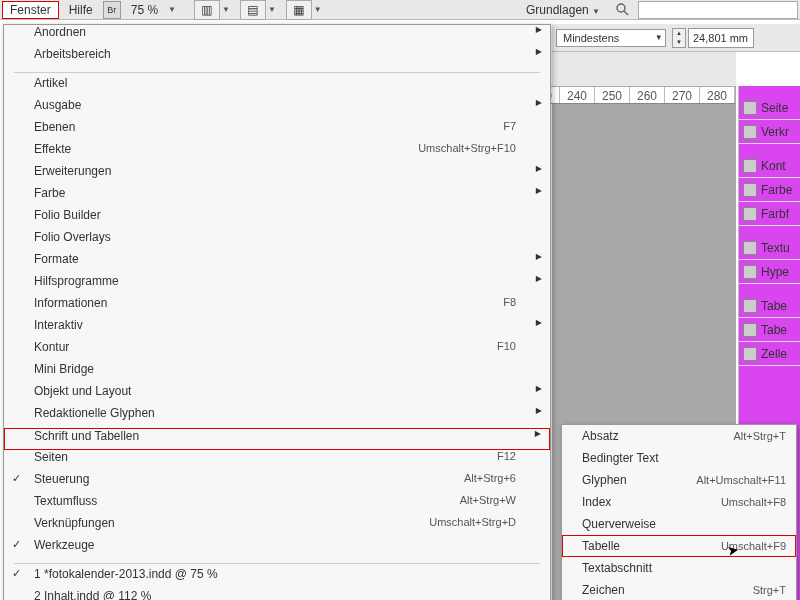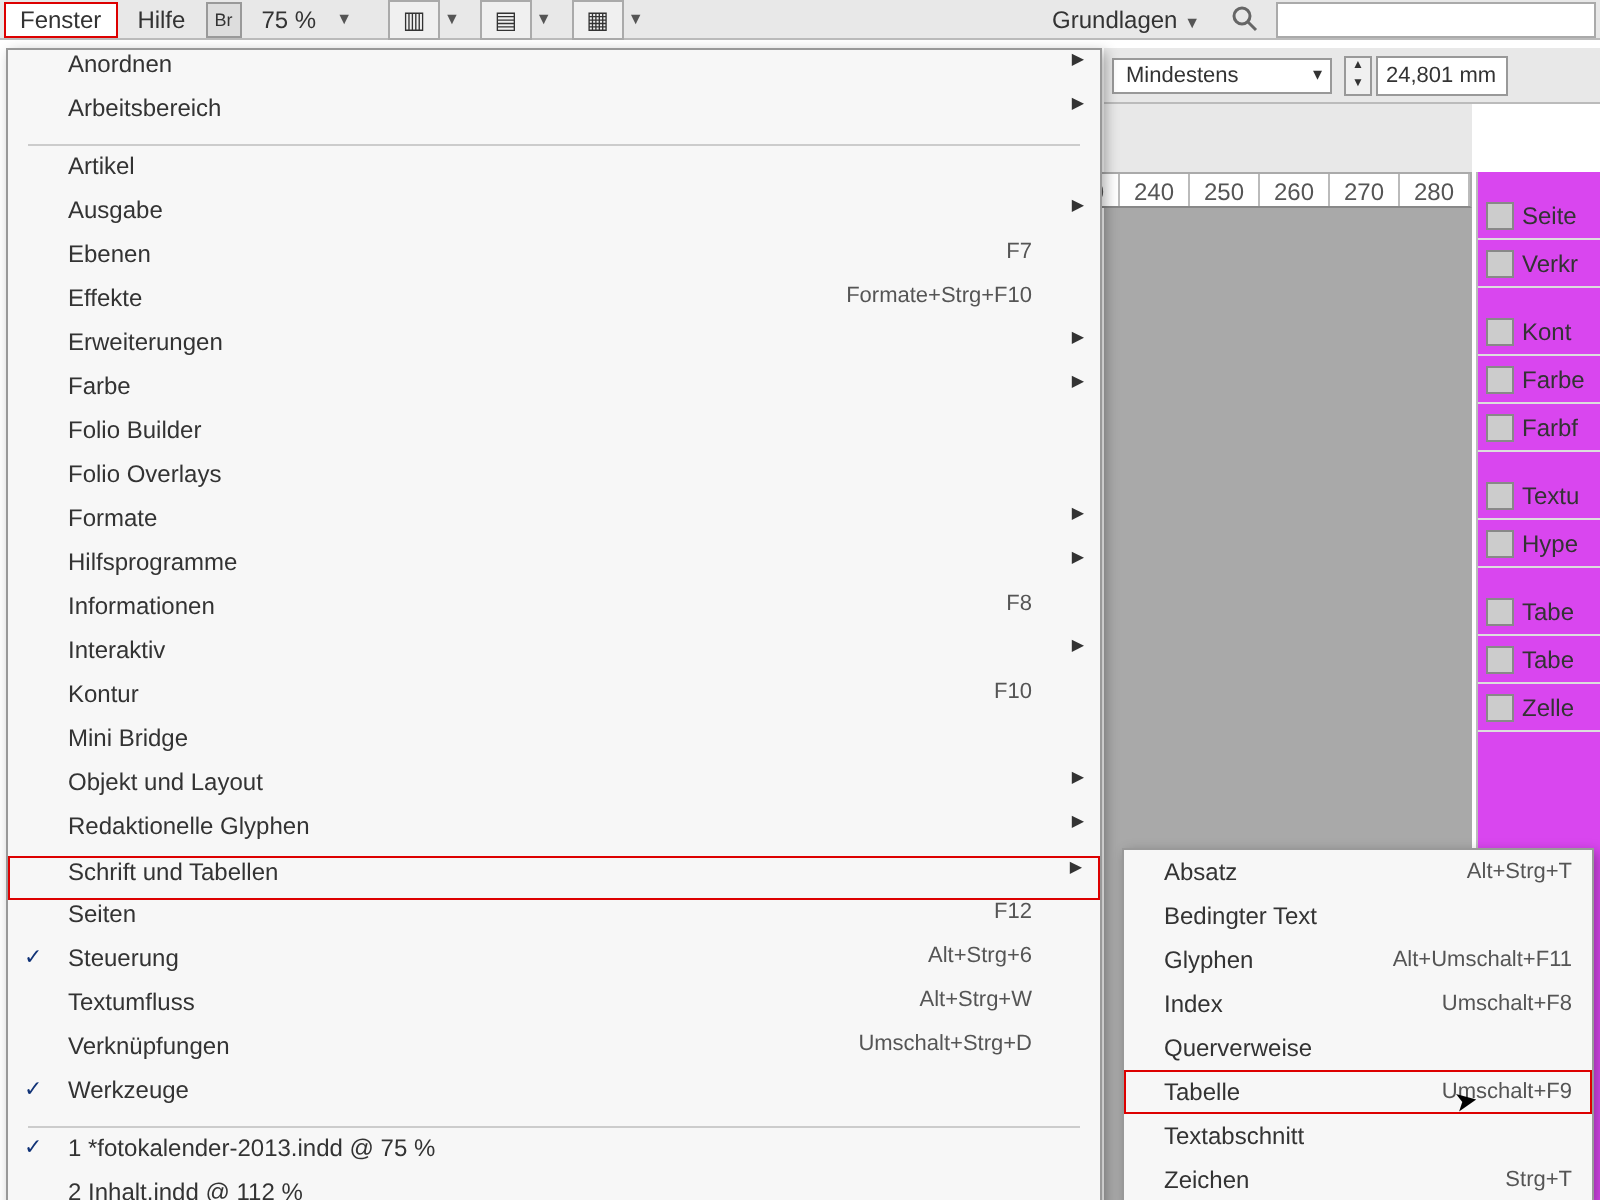--- a/index.html
+++ b/index.html
@@ -158,21 +158,21 @@
   <div class="mi">
       <span class="lbl">Ausgabe</span>
       <span class="arr">▶</span>
     </div>
   <div class="mi">
       <span class="lbl">Ebenen</span>
       <span class="sc">F7</span>
     </div>
   <div class="mi">
       <span class="lbl">Effekte</span>
-      <span class="sc">Formate+Strg+F10</span>
+      <span class="sc">Umschalt+Strg+F10</span>
     </div>
   <div class="mi">
       <span class="lbl">Erweiterungen</span>
       <span class="arr">▶</span>
     </div>
   <div class="mi">
       <span class="lbl">Farbe</span>
       <span class="arr">▶</span>
     </div>
   <div class="mi">

